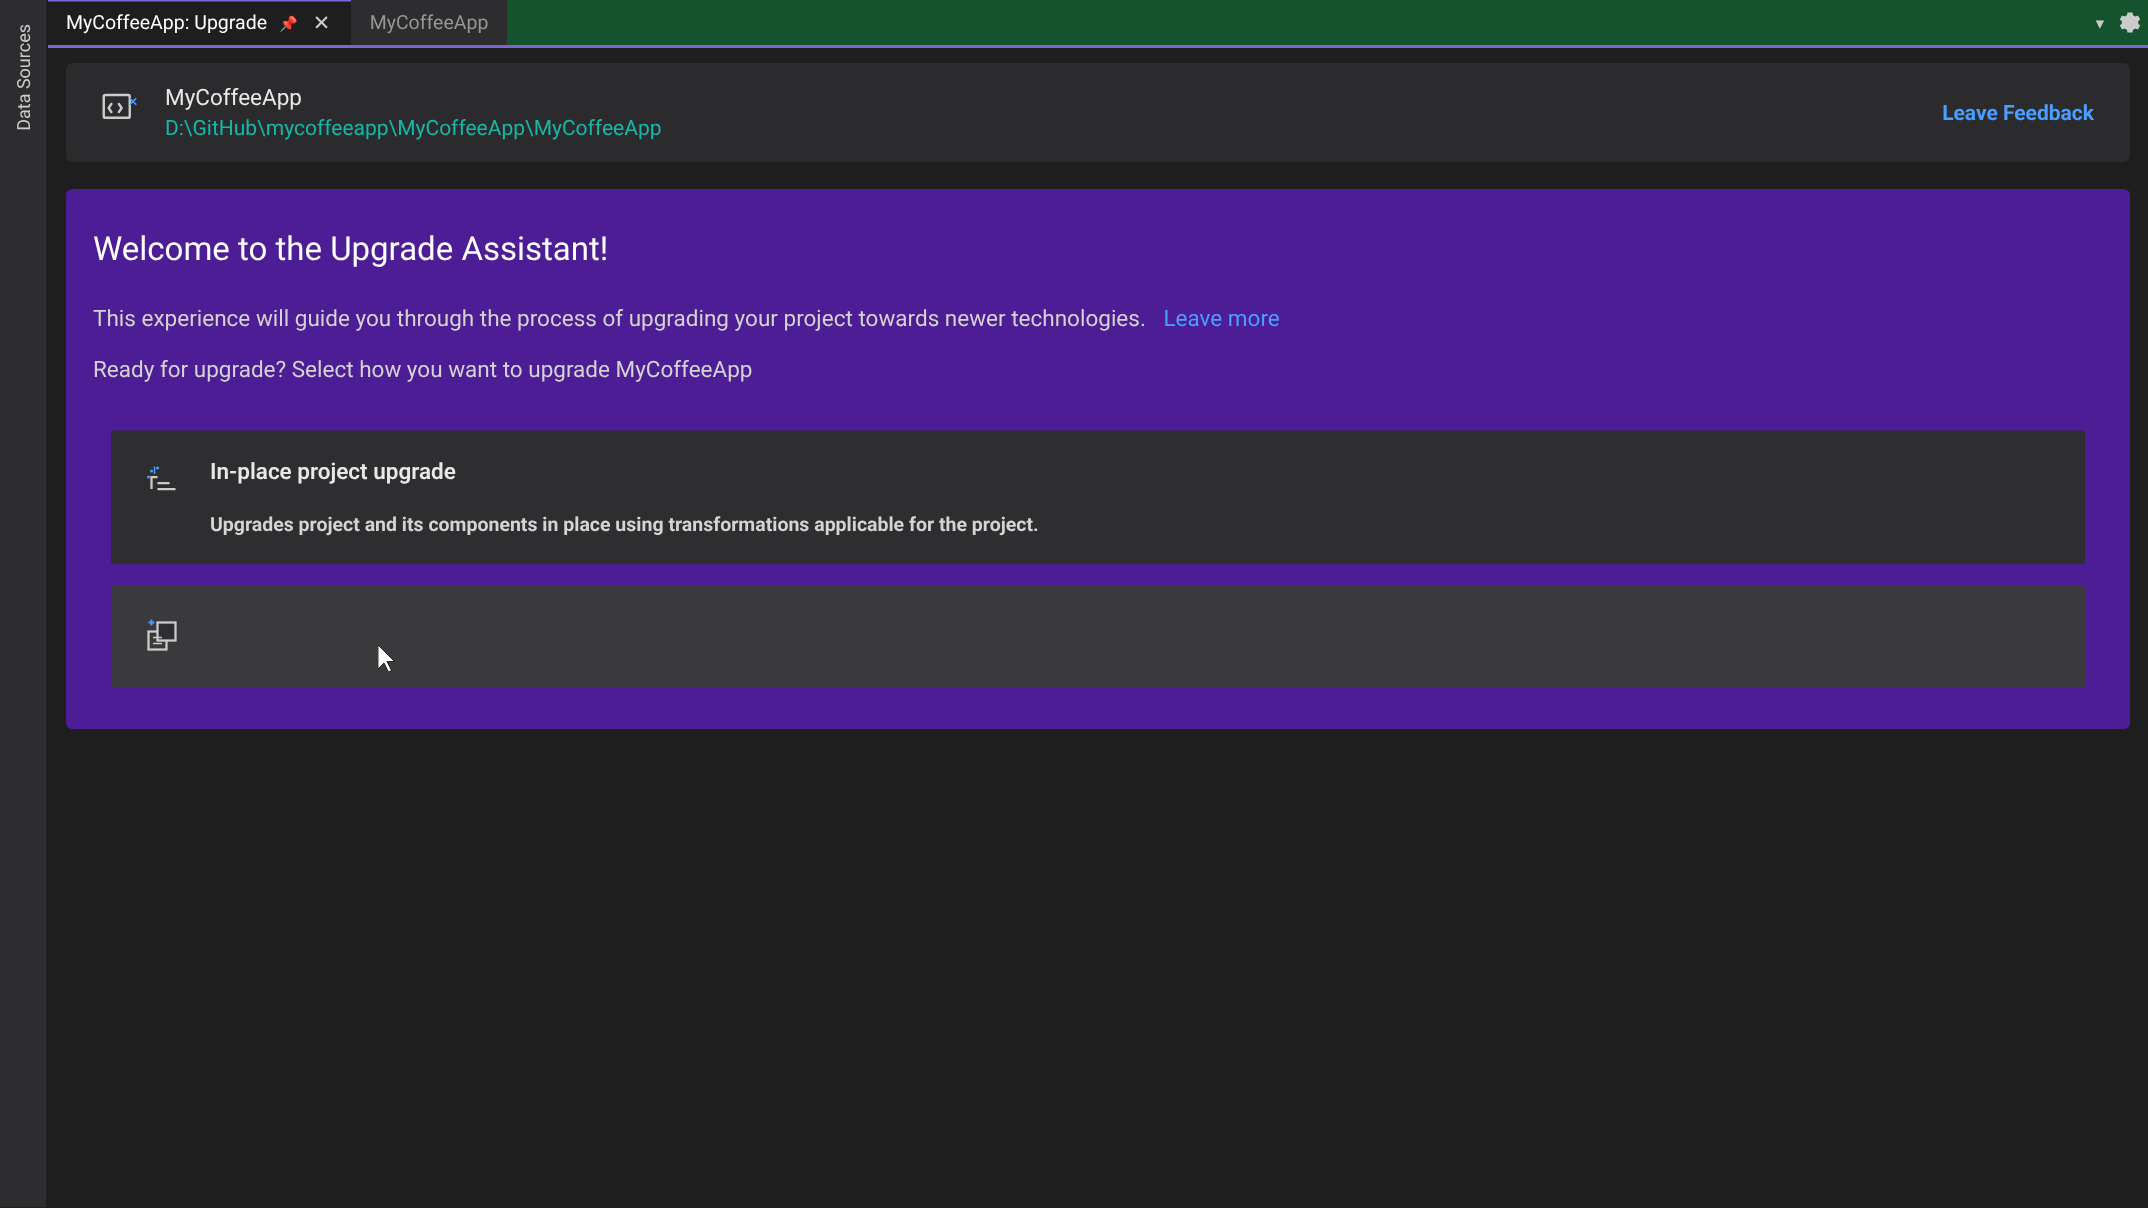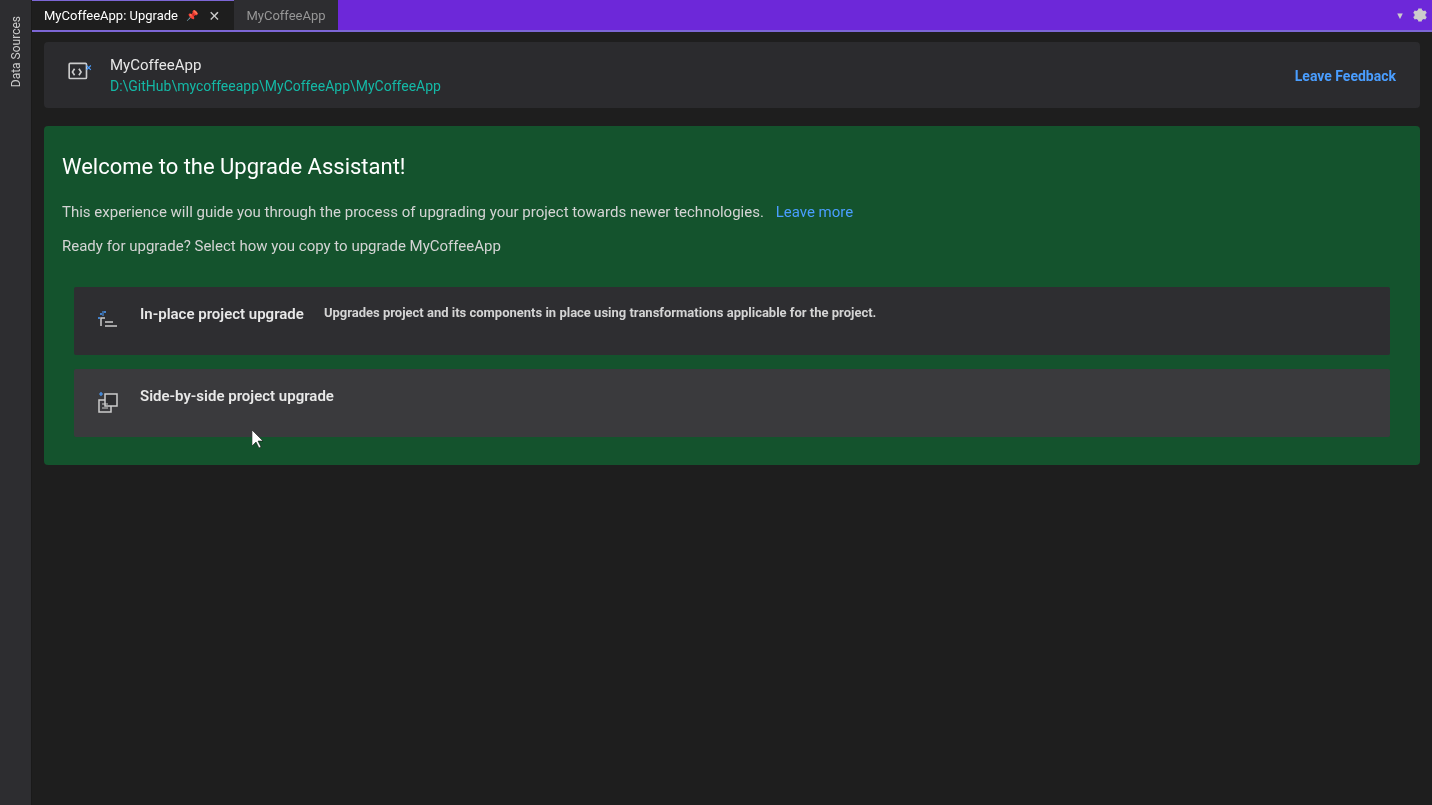--- a/index.html
+++ b/index.html
@@ -42,21 +42,21 @@
     .main-area {
       position: absolute;
       left: 32px;
       top: 0;
       right: 0;
       bottom: 0;
       background: #1e1e1e;
     }
     .tab-bar {
       height: 32px;
-      background: #6d28d9;
+      background: #14532d;
       display: flex;
       align-items: stretch;
       border-bottom: 2px solid #7c66d4;
       position: relative;
     }
     .tab {
       display: flex;
       align-items: center;
       padding: 0 12px;
       font-size: 13px;
@@ -152,21 +152,21 @@
     .feedback-link {
       position: absolute;
       right: 24px;
       top: 26px;
       color: #4a9eff;
       font-size: 14px;
       cursor: pointer;
       font-weight: bold;
     }
     .main-content {
-      background: #14532d;
+      background: #4c1d95;
       border-radius: 4px;
       margin-top: 18px;
       padding: 28px 18px 28px 18px;
     }
     .welcome-title {
       font-size: 22px;
       color: #ffffff;
       font-weight: 400;
       margin-bottom: 24px;
     }
@@ -206,20 +206,21 @@
       justify-content: center;
       flex-shrink: 0;
       margin-top: 2px;
     }
     .option-icon svg {
       width: 28px;
       height: 28px;
     }
     .option-content {
       display: flex;
+      flex-direction: column;
       gap: 20px;
       flex: 1;
     }
     .option-title {
       font-size: 15px;
       font-weight: 600;
       color: #e8e8e8;
     }
     .option-description {
       font-size: 13px;
@@ -277,21 +278,21 @@
       </div>
       <div class="feedback-link">Leave Feedback</div>
     </div>
 
     <div class="main-content">
       <h1 class="welcome-title">Welcome to the Upgrade Assistant!</h1>
       <p class="welcome-subtitle">
         <span>This experience will guide you through the process of upgrading your project towards newer technologies.</span>
         <span class="learn-more">Leave more</span>
       </p>
-      <p class="ready-text">Ready for upgrade? Select how you copy to upgrade MyCoffeeApp</p>
+      <p class="ready-text">Ready for upgrade? Select how you want to upgrade MyCoffeeApp</p>
 
       <div class="option-card">
         <div class="option-icon">
           <svg viewBox="0 0 28 28" fill="none">
             <path d="M6 18 L6 10 L10 10" stroke="#cccccc" stroke-width="1.5"></path>
             <path d="M10 14 L18 14" stroke="#cccccc" stroke-width="1.5"></path>
             <path d="M10 18 L22 18" stroke="#cccccc" stroke-width="1.5"></path>
             <circle cx="6" cy="6" r="1" fill="#4a9eff"></circle>
             <circle cx="10" cy="4" r="1" fill="#4a9eff"></circle>
             <circle cx="4" cy="10" r="1" fill="#4a9eff"></circle>
@@ -307,21 +308,20 @@
       <div class="option-card hovered">
         <div class="option-icon">
           <svg viewBox="0 0 28 28" fill="none">
             <rect x="4" y="10" width="12" height="12" stroke="#cccccc" stroke-width="1.5" fill="none"></rect>
             <rect x="10" y="4" width="12" height="12" stroke="#cccccc" stroke-width="1.5" fill="#2e2e31"></rect>
             <path d="M6 2 L6 6 M4 4 L8 4" stroke="#4a9eff" stroke-width="1.2"></path>
             <path d="M7 14 L13 14 M7 18 L13 18" stroke="#cccccc" stroke-width="1"></path>
           </svg>
         </div>
         <div class="option-content">
-          <div class="option-title">Side-by-side project upgrade</div>
         </div>
       </div>
     </div>
   </div>
 </div>
 
 <svg class="cursor-arrow" width="14" height="20" viewBox="0 0 14 20">
   <path d="M0 0 L0 16 L4 12 L7 18 L9 17 L6 11 L11 11 Z" fill="#ffffff" stroke="#000000" stroke-width="0.5"></path>
 </svg>
 

